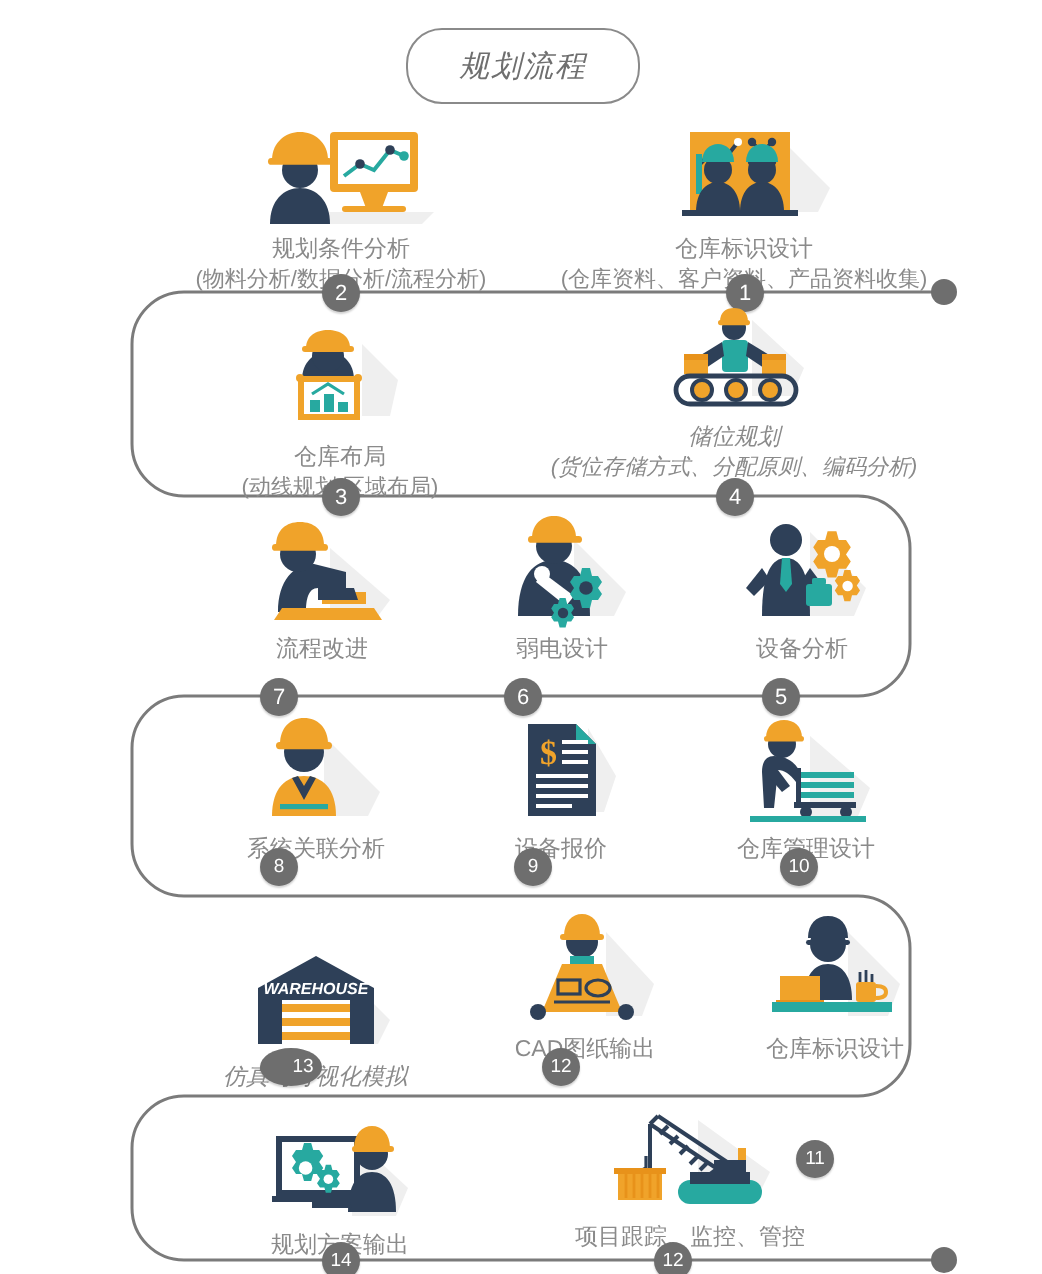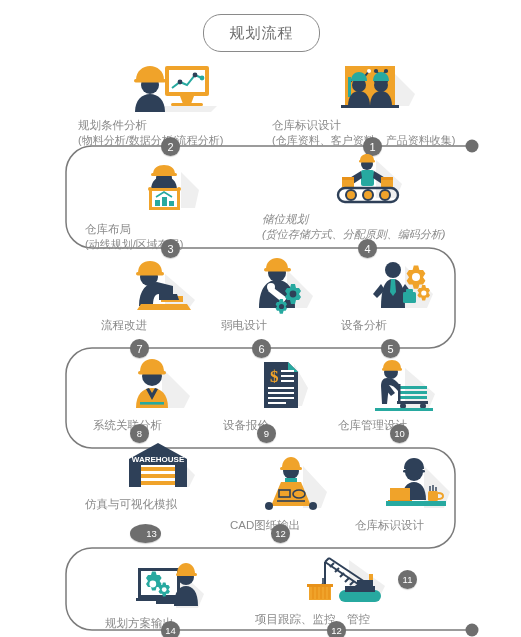--- a/index.html
+++ b/index.html
@@ -14,40 +14,41 @@
   #root{position:relative;width:521px;height:637px;}
 
   
   .title-pill{
     position:absolute;left:203px;top:14px;
     width:115px;height:36px;
     border:1.4px solid #8a8a8a;border-radius:18px;
     display:flex;align-items:center;justify-content:center;
     font-size:15px;color:#6f6f6f;letter-spacing:1px;
     background:#fff;
+    font-style:italic;
   }
 
   
   #snake{position:absolute;left:0;top:0;width:521px;height:637px;}
 
   
   .badge{
     position:absolute;
     width:19px;height:19px;border-radius:50%;
     background:#6e6e6e;
     color:#fff;font-size:11px;
     display:flex;align-items:center;justify-content:center;
     box-shadow:0 1px 1px rgba(0,0,0,.18);
     font-family:"Liberation Sans",sans-serif;
     letter-spacing:0;
   }
   .badge.wide{font-size:9.5px;}
 
   
-  .node{position:absolute;text-align:left;}
+  .node{position:absolute;text-align:center;}
   .node .icon{height:56px;display:flex;align-items:flex-end;justify-content:center;}
   .node .lbl{
     font-size:11.5px;color:#8a8a8a;margin-top:4px;line-height:15px;
     white-space:nowrap;
   }
   .node .sub{
     font-size:11px;color:#8a8a8a;line-height:15px;white-space:nowrap;
   }
   svg{display:block;overflow:visible;}
 </style>
@@ -314,21 +315,21 @@
   <div class="badge wide" style="left:130px;top:424px;">
     <span>8</span>
     </div>
   <div class="badge wide" style="left:257px;top:424px;">
     <span>9</span>
     </div>
   <div class="badge wide" style="left:390px;top:424px;">
     <span>10</span>
     </div>
 
-  <div class="node" style="left:85px;top:437px;width:145px;">
+  <div class="node" style="left:85px;top:472px;width:145px;font-style:italic;">
     <div class="icon">
       <svg width="82" height="54" viewBox="0 0 82 54">
         <path d="M56 14 L78 36 L72 48 L56 48 Z" fill="#efefef"></path>
         <path d="M12 20 L41 4 L70 20 L70 48 L12 48 Z" fill="#2E4058"></path>
         <rect x="24" y="26" width="34" height="22" fill="#ffffff"></rect>
         <g fill="#F0A32A">
           <rect x="24" y="28" width="34" height="4"></rect>
           <rect x="24" y="35" width="34" height="4"></rect>
           <rect x="24" y="42" width="34" height="4"></rect>
         </g>

